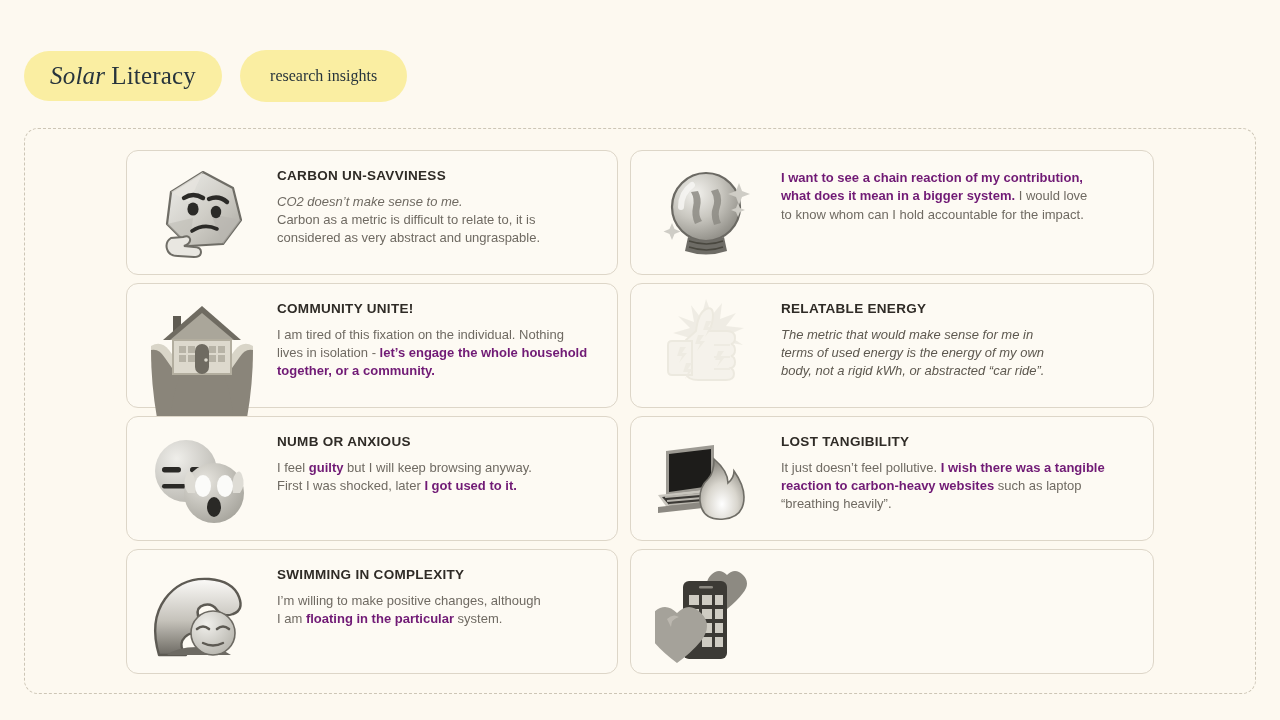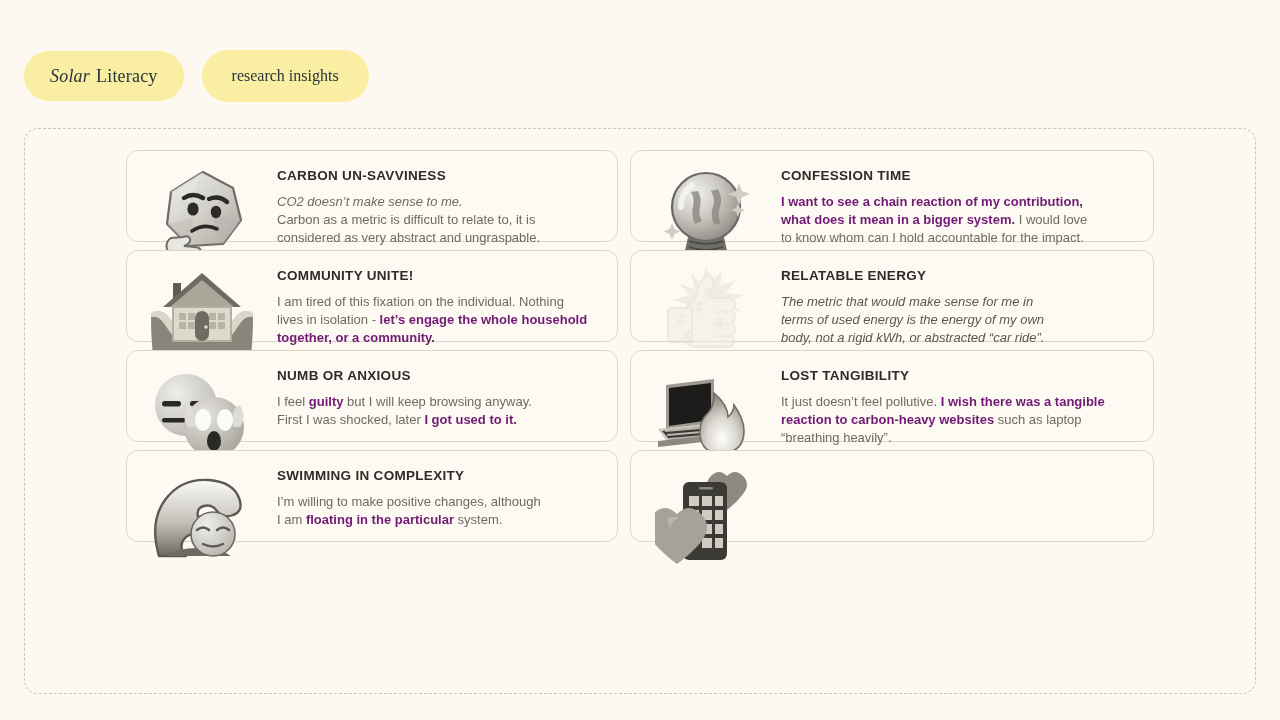--- a/index.html
+++ b/index.html
@@ -28,21 +28,21 @@
     background: #faeea2;
     border-radius: 28px;
     display: flex;
     align-items: center;
     justify-content: center;
   }
   .pill-brand {
     height: 50px;
     padding: 0 26px;
     font-family: "Liberation Serif", serif;
-    font-size: 18px;
+    font-size: 25px;
     color: #27343c;
     letter-spacing: .2px;
     white-space: nowrap;
   }
   .pill-brand .brand-em {
     font-style: italic;
     margin-right: 6px;
   }
   .pill-tag {
     height: 52px;
@@ -71,21 +71,21 @@
     left: 126px;
     top: 150px;
     width: 1028px;
     display: grid;
     grid-template-columns: 492px 524px;
     column-gap: 12px;
     row-gap: 8px;
   }
   .card {
     position: relative;
-    height: 92px;
+    height: 125px;
     background: #fdfaf3;
     border: 1px solid #ddd6c8;
     border-radius: 12px;
     box-sizing: border-box;
     display: flex;
     align-items: flex-start;
     overflow: visible;
   }
   .card-icon {
     width: 150px;
@@ -182,21 +182,20 @@
     <path d="M27 74 q18 6 34 0" stroke="#49473f" stroke-width="1.6" fill="none"></path>
     <path d="M27 80 q18 6 34 0" stroke="#49473f" stroke-width="1.6" fill="none"></path>
     <g fill="#cfcdc6">
       <path d="M82 16 l3 8 l8 3 l-8 3 l-3 8 l-3 -8 l-8 -3 l8 -3 z" transform="translate(-5,0)"></path>
       <path d="M76 36 l2 5 l5 2 l-5 2 l-2 5 l-2 -5 l-5 -2 l5 -2 z"></path>
       <path d="M10 56 l2.5 6 l6 2.5 l-6 2.5 l-2.5 6 l-2.5 -6 l-6 -2.5 l6 -2.5 z"></path>
     </g>
   </svg>
       </div>
       <div class="card-body">
-        <div class="card-title">CONFESSION TIME</div>
         <p class="card-text"><b>I want to see a chain reaction of my contribution,</b><br><b>what does it mean in a bigger system.</b><span> I would love</span><br><span>to know whom can I hold accountable for the impact.</span></p>
       </div>
     </div>
     <div class="card">
       <div class="card-icon" style="transform: translateY(12px);">
   <svg width="106" height="118" viewBox="0 0 106 118">
     <path d="M2 46 q10 -6 18 4 l16 22 l-18 14 q-12 -12 -16 -26 z" fill="#d9d5c8"></path>
     <path d="M104 46 q-10 -6 -18 4 l-16 22 l18 14 q12 -12 16 -26 z" fill="#d9d5c8"></path>
     <path d="M18 74 q16 -12 35 -12 q19 0 35 12 l6 44 l-82 0 z" fill="#8a857a"></path>
     <path d="M2 50 q8 -2 14 8 l14 20 q-8 24 -8 40 l-14 0 q-6 -34 -6 -68 z" fill="#8a857a"></path>

